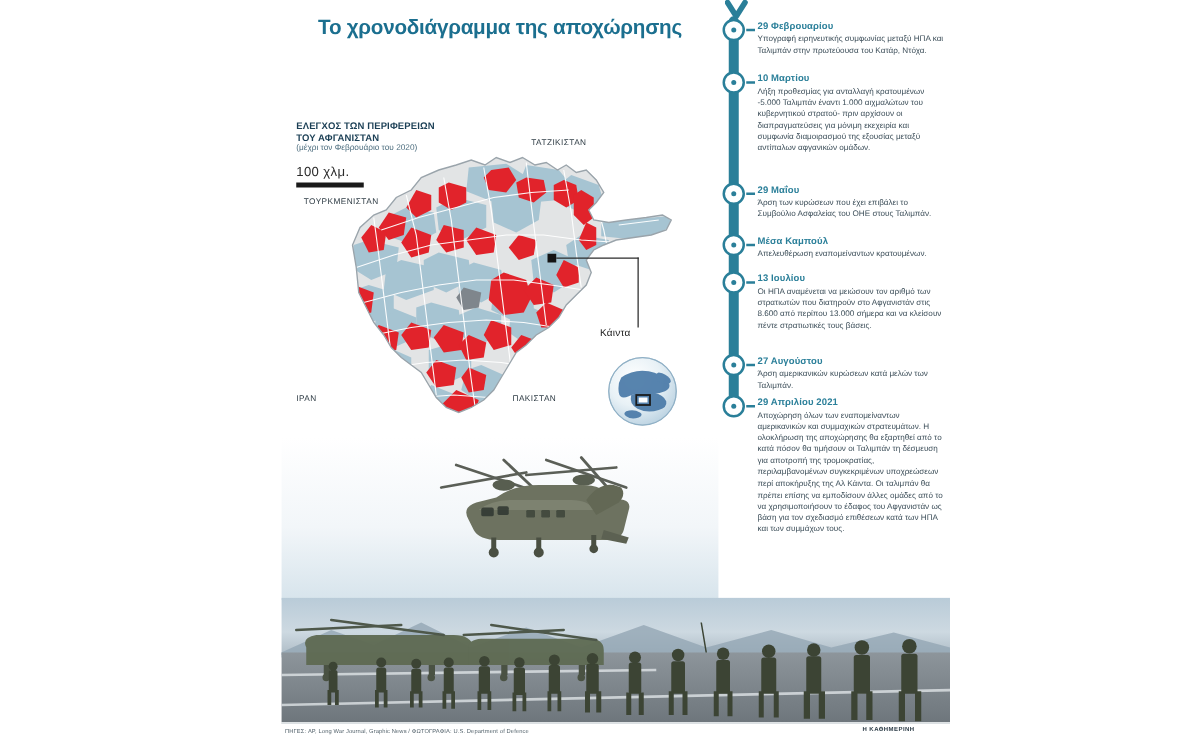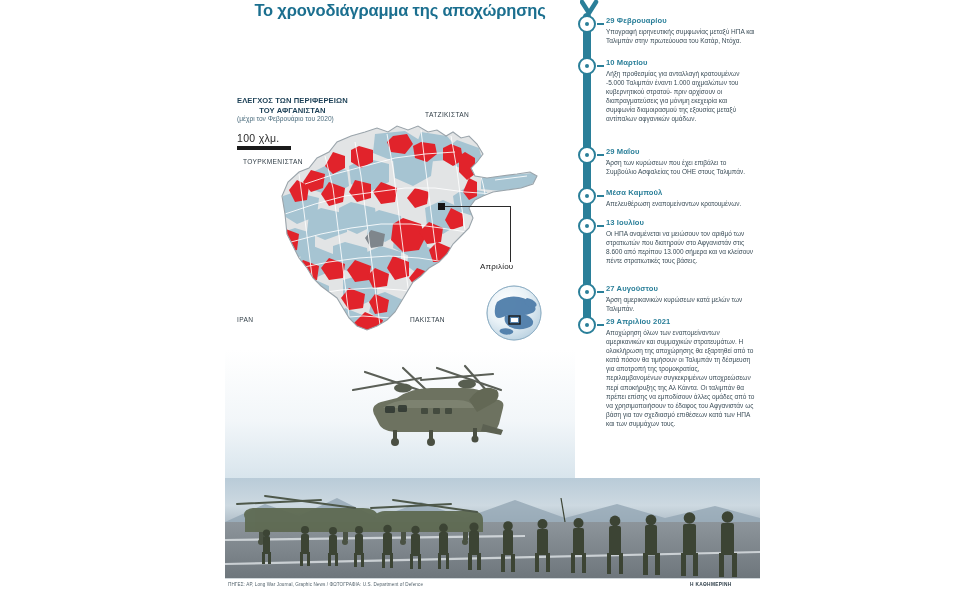--- a/index.html
+++ b/index.html
@@ -15,21 +15,21 @@
     width: 960px; height: 600px;
     background: #ffffff;
   }
 
   
   #left-col {
     position: absolute;
     left: 225px; top: 0; width: 350px; height: 600px;
   }
 
-  #title-block { text-align: center; }
+  #title-block { padding-top: 12px; text-align: center; }
   .title-line {
     color: #1b6f8f;
     font-size: 16.5px;
     font-weight: bold;
     line-height: 21px;
     letter-spacing: -0.2px;
   }
   #intro-text {
     margin: 10px 6px 0 6px;
     color: #1b6f8f;
@@ -42,21 +42,20 @@
   
   #map-area {
     position: absolute;
     left: 0; top: 96px; width: 350px; height: 265px;
   }
   #map-heading {
     position: absolute; left: 12px; top: 0;
     color: #1b3f55;
     font-size: 7.6px; font-weight: bold; line-height: 9.5px;
     letter-spacing: 0.1px;
-    text-align: center;
   }
   #map-subheading {
     position: absolute; left: 12px; top: 19px;
     color: #4b6c7d;
     font-size: 6.6px; font-weight: normal;
   }
   #scale-wrap { position: absolute; left: 12px; top: 36px; }
   #scale-label { color: #2b2b2b; font-size: 10.5px; letter-spacing: .3px; }
   #scale-bar { width: 54px; height: 3.5px; background: #1a1a1a; margin-top: 2px; }
 
@@ -297,21 +296,21 @@
                  L74 162 L68 150 L62 138 Z" fill="none" stroke="#9aa4ab" stroke-width="1.1"></path>
       </svg>
 
       <div class="geo-label" id="label-tajikistan">ΤΑΤΖΙΚΙΣΤΑΝ</div>
       <div class="geo-label" id="label-turkmenistan">ΤΟΥΡΚΜΕΝΙΣΤΑΝ</div>
       <div class="geo-label" id="label-iran">ΙΡΑΝ</div>
       <div class="geo-label" id="label-pakistan">ΠΑΚΙΣΤΑΝ</div>
 
       <div id="kabul-dot"></div>
       <div id="kabul-leader"></div>
-      <div class="geo-label" id="label-kabul">Απριλίου</div>
+      <div class="geo-label" id="label-kabul">Κάιντα</div>
 
       <svg id="globe-inset" viewBox="0 0 62 62">
         <defs>
           <radialGradient id="gsh" cx="38%" cy="32%" r="72%">
             <stop offset="0%" stop-color="#ffffff"></stop>
             <stop offset="55%" stop-color="#e8f1f6"></stop>
             <stop offset="100%" stop-color="#bcd3e2"></stop>
           </radialGradient>
         </defs>
         <circle cx="31" cy="31" r="27" fill="url(#gsh)" stroke="#b9ccd8" stroke-width="0.8"></circle>

